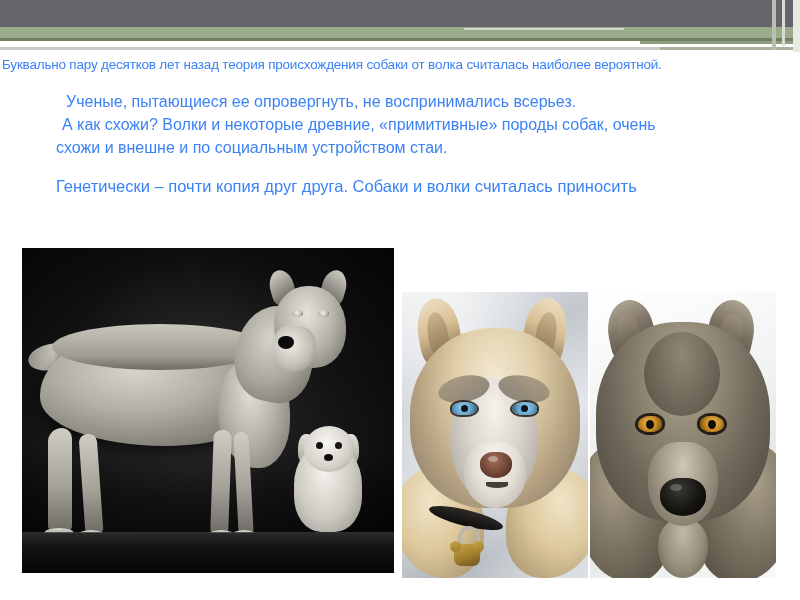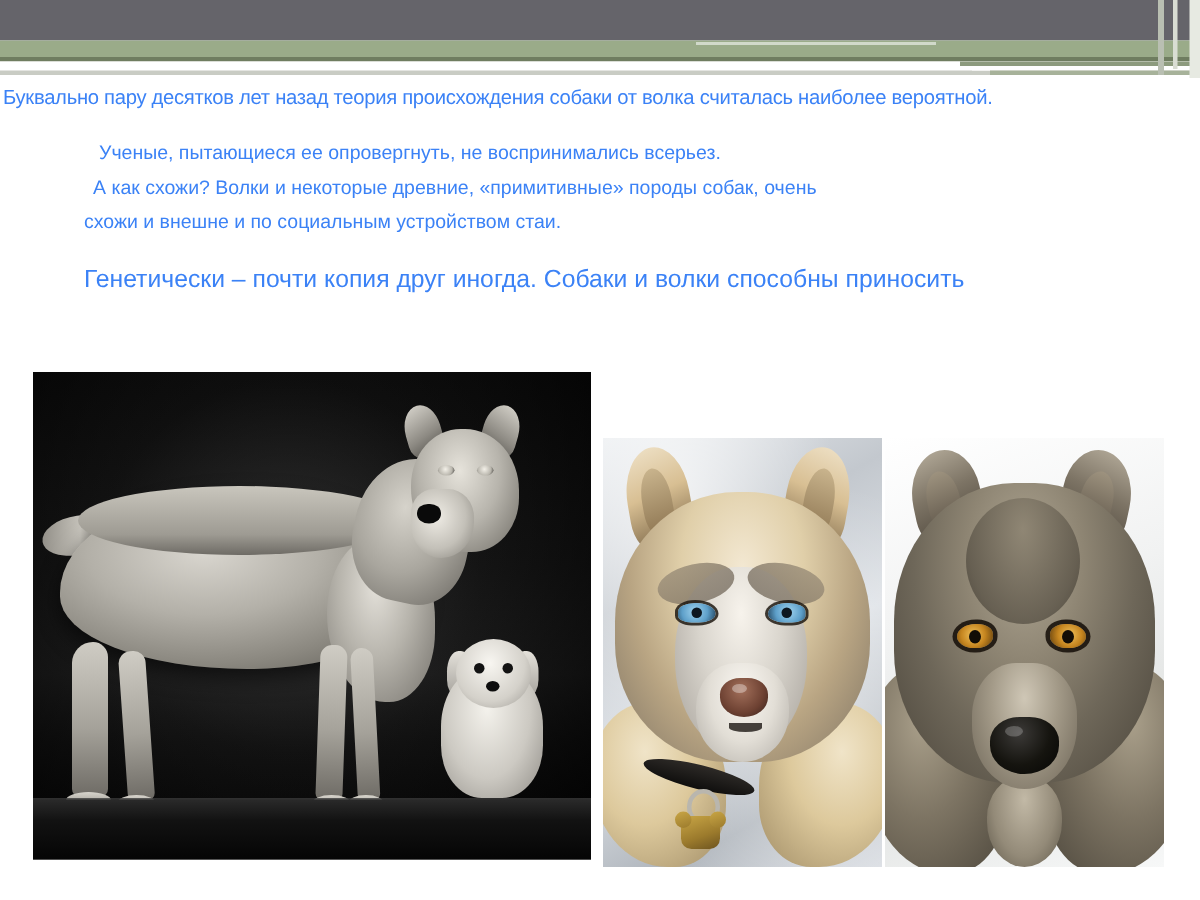--- a/index.html
+++ b/index.html
@@ -23,21 +23,21 @@
   .step-c{position:absolute;left:660px;top:47px;width:140px;height:3px;background:#a7b29a;}
   .step-d{position:absolute;left:464px;top:28px;width:160px;height:2px;background:#ffffff;opacity:.55;}
   .edge-v1{position:absolute;left:772px;top:0;width:4px;height:50px;background:#b9bfb2;}
   .edge-v2{position:absolute;left:782px;top:0;width:3px;height:46px;background:#d9ddd3;}
   .edge-v3{position:absolute;left:793px;top:0;width:7px;height:52px;background:#e7eae2;}
 
   
   .tx{position:absolute;color:#3b82f6;white-space:nowrap;}
   .lead{left:2px;top:57px;font-size:13.5px;font-weight:400;letter-spacing:-0.2px;}
 
-  .p2{left:56px;top:90px;font-size:13px;line-height:23px;font-weight:400;}
+  .p2{left:56px;top:90px;font-size:16px;line-height:23px;font-weight:400;}
   .p2 .ln{display:block;white-space:nowrap;}
   .p2 .ln.i1{text-indent:10px;}
   .p2 .ln.i2{text-indent:6px;}
 
   .p3{left:56px;top:174px;font-size:16.5px;line-height:24px;font-weight:400;}
   .p3 .ln{display:block;white-space:nowrap;}
 
   
   .photo{position:absolute;overflow:hidden;}
 
@@ -208,21 +208,21 @@
 
   <div class="tx lead">Буквально пару десятков лет назад теория происхождения собаки от волка считалась наиболее вероятной.</div>
 
   <div class="tx p2">
     <span class="ln i1">Ученые, пытающиеся ее опровергнуть, не воспринимались всерьез.</span>
     <span class="ln i2">А как схожи? Волки и некоторые древние, «примитивные» породы собак, очень</span>
     <span class="ln">схожи и внешне и по социальным устройством стаи.</span>
   </div>
 
   <div class="tx p3">
-    <span class="ln">Генетически – почти копия друг иногда. Собаки и волки способны приносить</span>
+    <span class="ln">Генетически – почти копия друг друга. Собаки и волки считалась приносить</span>
   </div>
 
   <div class="photo" id="photo-wolf-dog">
     <div class="vign"></div>
     <div class="wolf-tail"></div>
     <div class="wolf-body"></div>
     <div class="wolf-back"></div>
     <div class="leg hl"></div>
     <div class="leg hr"></div>
     <div class="wolf-chest"></div>

